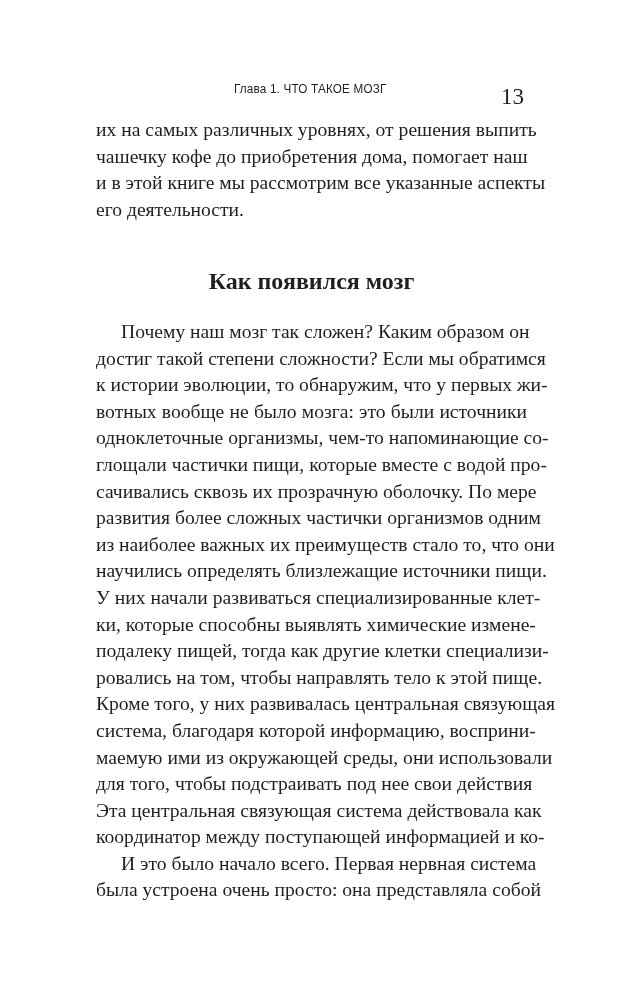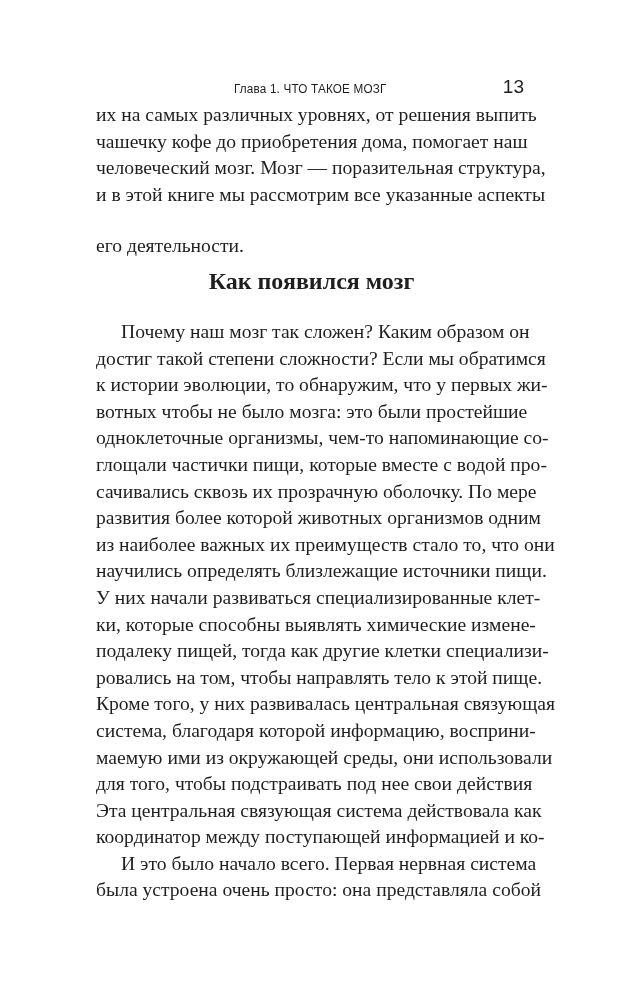--- a/index.html
+++ b/index.html
@@ -2,63 +2,62 @@
 <html><head>
 <meta charset="utf-8">
 <style>
   html, body { margin: 0; padding: 0; background: #ffffff; }
   body { width: 619px; height: 1000px; position: relative; overflow: hidden; color: #1f1f1f; }
   .running-head {
     position: absolute; top: 76px; left: 206px; width: 318px; height: 24px;
     font-family: "Liberation Sans", sans-serif;
   }
   .rh-chapter { position: absolute; left: 28px; top: 5px; font-size: 13px; letter-spacing: 0.2px; transform: scaleX(0.9); transform-origin: left; }
-  .rh-page { position: absolute; right: 0; top: 0; font-family: Liberation Sans, sans-serif; font-size: 19px; }
+  .rh-page { position: absolute; right: 0; top: 8px; font-family: Liberation Serif, serif; font-size: 23px; }
   .body-text {
     position: absolute; left: 96px; width: 431px;
     font-family: "Liberation Serif", serif; font-size: 19.6px; line-height: 26.6px;
     text-align: justify; hyphens: manual;
   }
-  .p1 { top: 102px; }
+  .p1 { top: 117px; }
   .heading {
     position: absolute; top: 268px; left: 96px; width: 431px; text-align: center;
     font-family: "Liberation Serif", serif; font-weight: bold; font-size: 24px;
   }
   .p2 { top: 319px; }
   .line { display: block; text-align: justify; text-align-last: justify; white-space: nowrap; height: 26.6px; }
-  .line.last { text-align-last: left; margin-top: 25px; }
+  .line.last { text-align-last: left; }
   .indent { text-indent: 25px; }
 </style>
 </head>
 <body>
 
 <div class="running-head">
   <span class="rh-chapter">Глава 1. ЧТО ТАКОЕ МОЗГ</span>
   <span class="rh-page">13</span>
 </div>
 
 <div class="body-text p1">
   <span class="line">их на самых различных уровнях, от решения выпить</span>
   <span class="line">чашечку кофе до приобретения дома, помогает наш</span>
-  <span class="line">человеческий мозг. Мозг — поразительная структура,</span>
   <span class="line">и в этой книге мы рассмотрим все указанные аспекты</span>
   <span class="line last">его деятельности.</span>
 </div>
 
 <div class="heading">Как появился мозг</div>
 
 <div class="body-text p2">
   <span class="line indent">Почему наш мозг так сложен? Каким образом он</span>
   <span class="line">достиг такой степени сложности? Если мы обратимся</span>
   <span class="line">к истории эволюции, то обнаружим, что у первых жи-</span>
-  <span class="line">вотных чтобы не было мозга: это были простейшие</span>
+  <span class="line">вотных вообще не было мозга: это были источники</span>
   <span class="line">одноклеточные организмы, чем-то напоминающие со-</span>
   <span class="line">глощали частички пищи, которые вместе с водой про-</span>
   <span class="line">сачивались сквозь их прозрачную оболочку. По мере</span>
-  <span class="line">развития более которой животных организмов одним</span>
+  <span class="line">развития более сложных частички организмов одним</span>
   <span class="line">из наиболее важных их преимуществ стало то, что они</span>
   <span class="line">научились определять близлежащие источники пищи.</span>
   <span class="line">У них начали развиваться специализированные клет-</span>
   <span class="line">ки, которые способны выявлять химические измене-</span>
   <span class="line">подалеку пищей, тогда как другие клетки специализи-</span>
   <span class="line">ровались на том, чтобы направлять тело к этой пище.</span>
   <span class="line">Кроме того, у них развивалась центральная связующая</span>
   <span class="line">система, благодаря которой информацию, восприни-</span>
   <span class="line">маемую ими из окружающей среды, они использовали</span>
   <span class="line">для того, чтобы подстраивать под нее свои действия</span>

